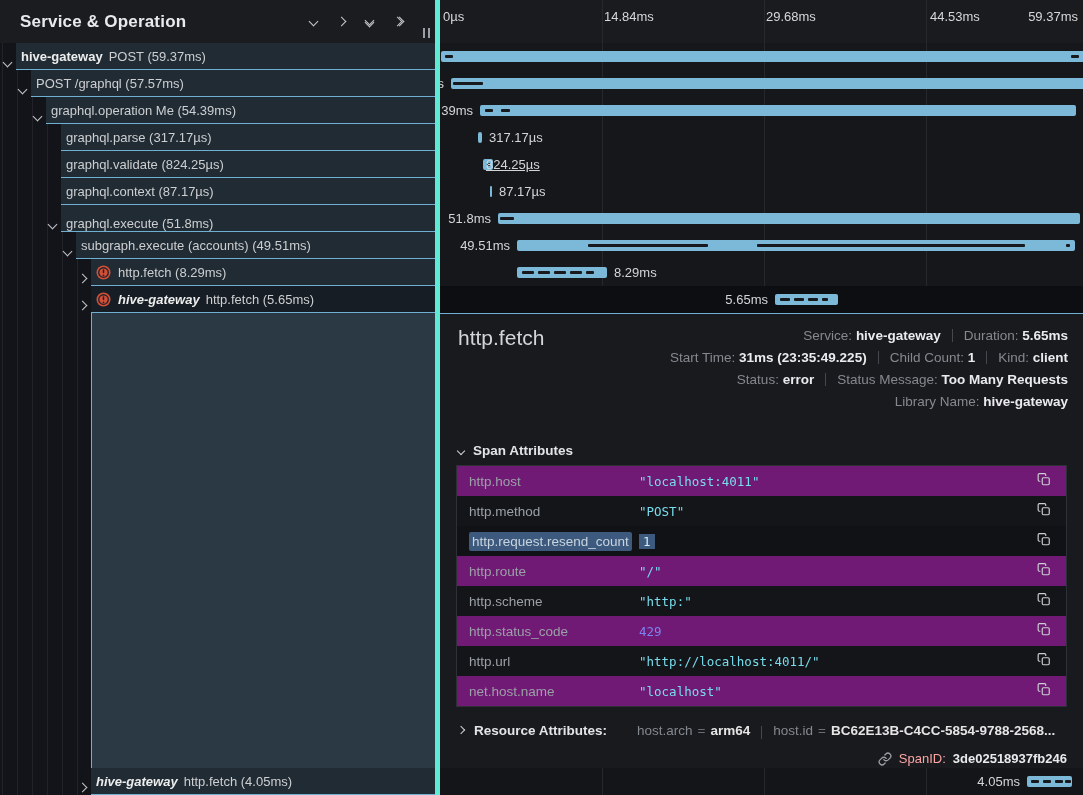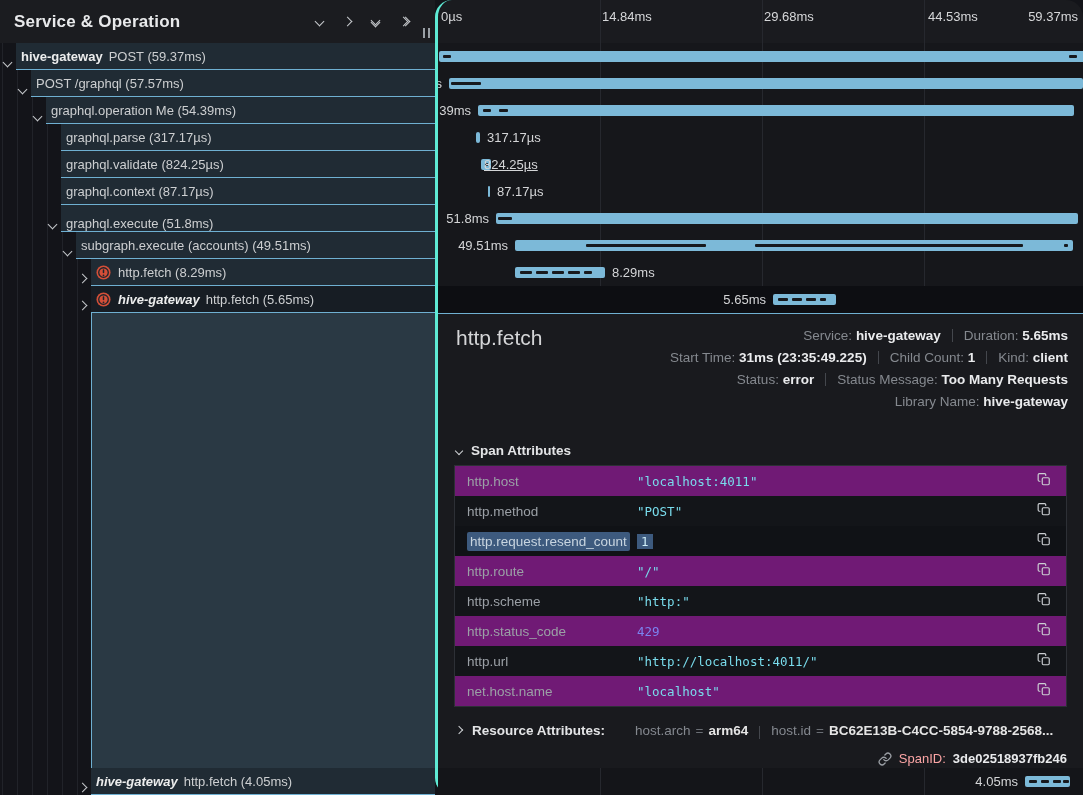--- a/index.html
+++ b/index.html
@@ -2,21 +2,21 @@
 <html style="--bar-blue: #7cb9d8; --row-border-blue: #6fb0d2; --error-red: #d44f38; --string-cyan: #79dcec; --number-indigo: #7b83f0; --selection-blue: #3d5a7e; --expanded-region-teal: #2a3944;"><head>
 <meta charset="utf-8">
 <style>
   html,body{margin:0;padding:0;background:#0d0e11;}
   *{box-sizing:border-box;}
   .app{position:relative;width:1083px;height:795px;overflow:hidden;background:#131419;
        font-family:"Liberation Sans",sans-serif;cursor:default;}
 
   
   .left-panel{position:absolute;left:0;top:0;width:435px;height:795px;background:#131419;z-index:5;overflow:hidden;}
-  .sop-header{position:absolute;left:0;top:0;right:0;height:43px;background:#1b1c20;display:flex;align-items:center;padding:0 14px;z-index:6;}
+  .sop-header{position:absolute;left:0;top:0;right:0;height:43px;background:#1b1c20;display:flex;align-items:center;padding:0 20px;z-index:6;}
   .sop-title{font-size:17px;font-weight:bold;color:#e9eaec;letter-spacing:.2px;}
   .sop-icons{margin-left:auto;display:flex;align-items:center;gap:21px;color:#c7cacd;padding-right:12px;}
   .hicon{background:none;border:none;color:#c7cacd;padding:0;display:flex;align-items:center;justify-content:center;cursor:pointer;}
   .chev{display:inline-block;width:7px;height:7px;border-right:1.8px solid currentColor;border-bottom:1.8px solid currentColor;}
   .cd{transform:rotate(45deg);}
   .cr{transform:rotate(-45deg);}
   .dblv{display:flex;flex-direction:column;}
   .dblv .chev:last-child{margin-top:-5px;}
   .dblh{display:flex;}
   .dblh .chev:last-child{margin-left:-5px;}
@@ -30,21 +30,21 @@
   .tree-box{position:absolute;top:0;bottom:0;right:0;background:#202b34;border-bottom:1px solid var(--row-border-blue);
             display:flex;align-items:center;padding-left:5px;font-size:13px;color:#cdcfd1;white-space:nowrap;overflow:hidden;cursor:pointer;}
   .tree-box.selected{background:#171d24;}
   .svc{font-weight:bold;color:#eceded;margin-right:6px;}
   .svc.it{font-style:italic;}
   .err{display:flex;margin-right:7px;flex:0 0 auto;}
   .expanded-region{position:absolute;left:91px;right:0;top:313px;height:455px;background:var(--expanded-region-teal);
                    border-left:1px solid var(--row-border-blue);z-index:1;}
 
   
-  .right-panel{position:absolute;left:435px;top:0;width:648px;height:795px;background:#1a1b1f;border-left:3px solid #5eead4;border-radius:17px;}
+  .right-panel{position:absolute;left:435px;top:0;width:648px;height:795px;background:#1a1b1f;border-left:5px solid #5eead4;}
   .tl-rowsbg{position:absolute;left:0;right:0;top:43px;height:270px;background:#16171b;z-index:0;}
   .tl-bottombg{position:absolute;left:0;right:0;top:768px;height:27px;background:#141519;z-index:0;}
   .grid{position:absolute;top:0;bottom:0;width:1px;background:#26282e;z-index:1;}
   .tl-header{position:absolute;left:0;right:0;top:0;height:43px;z-index:3;}
   .tick{position:absolute;top:9px;font-size:13px;color:#d6d7d9;white-space:nowrap;}
   .tl-row{position:absolute;left:0;width:648px;height:27px;overflow:hidden;z-index:2;}
   .tl-row.selected{background:#0d0e12;}
   .bar{position:absolute;top:8px;height:11px;background:var(--bar-blue);border-radius:2px;cursor:pointer;}
   .dash{position:absolute;top:4px;height:3px;background:#17191d;border-radius:1px;}
   .bar-label{position:absolute;top:0;line-height:27px;font-size:13px;color:#d4d5d7;white-space:nowrap;}

